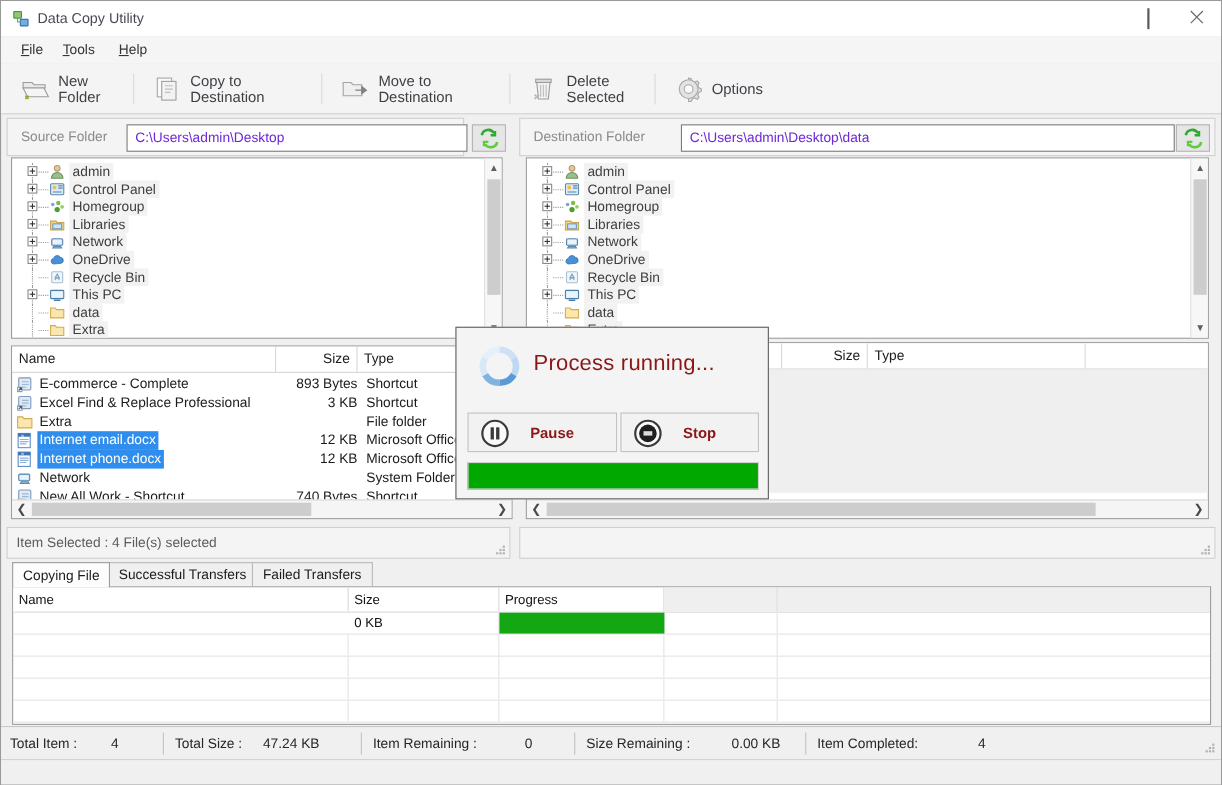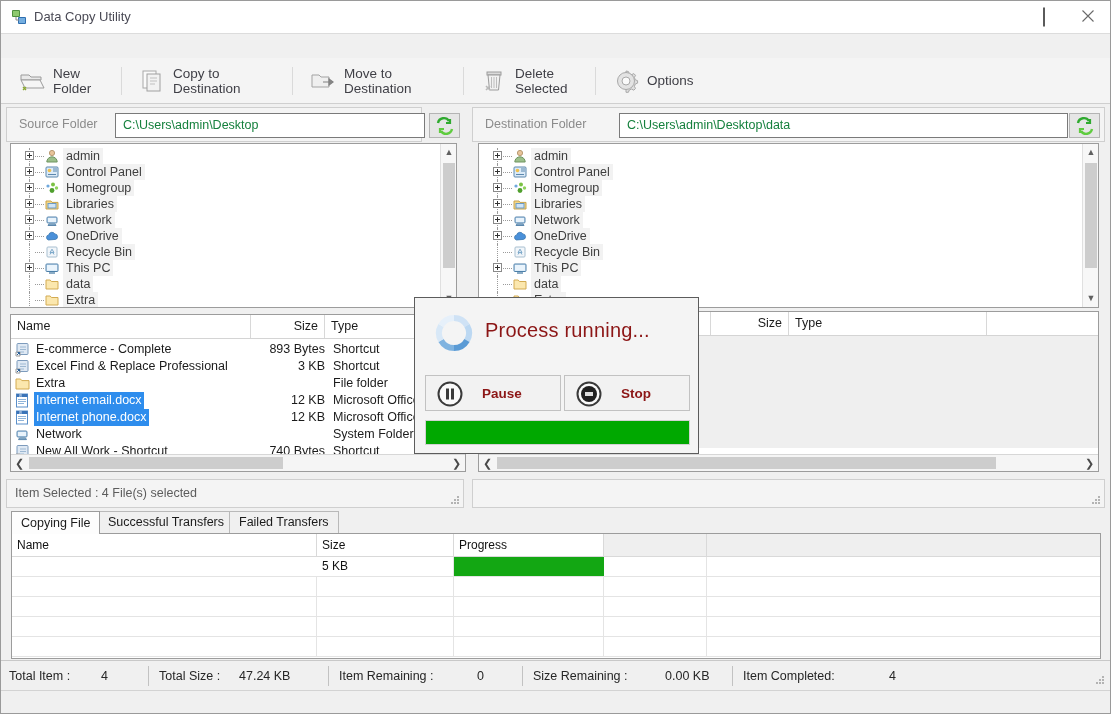--- a/index.html
+++ b/index.html
@@ -30,21 +30,21 @@
 
   
   .toolbar{position:absolute;left:0;top:57px;width:1109px;height:45px;background:#f4f4f4;border-bottom:1px solid #cfcfcf;}
   .tb-btn{position:absolute;top:0;height:45px;display:flex;align-items:center;gap:8px;padding:0 14px;box-sizing:border-box;cursor:default;color:#3f3f46;font-size:13.5px;}
   .tb-sep{position:absolute;top:9px;width:1px;height:28px;background:#dadada;}
   .tb-ico{width:26px;height:26px;flex:0 0 26px;position:relative;}
 
   
   .pathbar{position:absolute;height:35px;background:#f4f4f4;border:1px solid #cfcfcf;box-sizing:border-box;}
   .path-label{position:absolute;left:12px;top:9px;font-size:12.5px;color:#8b8b8b;}
-  .path-input{position:absolute;top:5px;height:25px;background:#fff;border:1px solid #7a7a7a;box-sizing:border-box;font-size:12.5px;color:#15803d;padding:4px 6px 0 7px;overflow:hidden;white-space:nowrap;}
+  .path-input{position:absolute;top:5px;height:25px;background:#fff;border:1px solid #7a7a7a;box-sizing:border-box;font-size:12.5px;color:#6d28d9;padding:4px 6px 0 7px;overflow:hidden;white-space:nowrap;}
   .refresh-btn{position:absolute;top:5px;width:31px;height:25px;background:#e6e6e6;border:1px solid #b4b4b4;box-sizing:border-box;cursor:default;}
 
   
   .treepanel{position:absolute;background:#fff;border:1px solid #9c9c9c;box-sizing:border-box;overflow:hidden;}
   .tree{position:absolute;left:0;top:4px;width:100%;}
   .tnode{position:relative;height:16px;line-height:16px;white-space:nowrap;padding-left:14px;font-size:12.5px;color:#3e3e3e;cursor:default;}
   .tnode .exp{position:absolute;left:14px;top:3px;width:9px;height:9px;border:1px solid #8a8a8a;background:#fff;box-sizing:border-box;}
   .tnode .exp:before{content:"";position:absolute;left:1px;top:3px;width:5px;height:1px;background:#333;}
   .tnode .exp:after{content:"";position:absolute;left:3px;top:1px;width:1px;height:5px;background:#333;}
   .tnode .dots{position:absolute;left:24px;top:8px;width:9px;height:1px;border-top:1px dotted #9a9a9a;}
@@ -135,20 +135,25 @@
     </div>
     <div class="wbtn" id="btn-close">
       <span class="g">
         <svg width="13" height="13" viewBox="0 0 13 13">
             <path d="M1 1 L12 12 M12 1 L1 12" stroke="#6a6a6a" stroke-width="1.1" fill="none"></path>
           </svg>
       </span>
     </div>
   </div>
 
+  <div class="menubar">
+    <div class="menu-item" style="left:10px"><u>F</u><span>ile</span></div>
+    <div class="menu-item" style="left:48px"><u>T</u><span>ools</span></div>
+    <div class="menu-item" style="left:99px"><u>H</u><span>elp</span></div>
+  </div>
 
   <div class="toolbar">
     <div class="tb-btn" style="left:4px;width:115px">
       <span class="tb-ico">
         <svg width="26" height="26" viewBox="0 0 26 26">
           <path d="M2 7 L10 7 L12 9 L22 9 L22 12 L2 12 Z" fill="#e9e9e9" stroke="#9b9b9b" stroke-width="1"></path>
           <path d="M2 12 L6 20 L25 20 L21 12 Z" fill="#f5f5f5" stroke="#9b9b9b" stroke-width="1"></path>
           <path d="M4 19 l3 3 M4 22 l3 -3" stroke="#8aa832" stroke-width="1.4"></path>
         </svg>
       </span>
@@ -585,21 +590,21 @@
   <div class="gridpanel" style="left:10px;top:532px;width:1090px;height:126px">
     <div class="ghead">
       <div class="ghcell" style="left:0;width:305px">Name</div>
       <div class="ghcell" style="left:305px;width:137px">Size</div>
       <div class="ghcell" style="left:442px;width:150px">Progress</div>
       <div class="ghcell filler" style="left:592px;width:103px"></div>
       <div class="ghcell filler" style="left:695px;width:393px;border-right:none"></div>
     </div>
     <div id="grid-rows">
         <div class="grow" style="top: 23px;">
-          <span class="gcell" style="left:305px;width:137px">5 KB</span>
+          <span class="gcell" style="left:305px;width:137px">0 KB</span>
           <span class="gcell" style="left:442px;width:150px">
             <span class="gprog" style="left:0;top:0;width:150px;height:19px;background:#13a713"></span>
           </span>
           <span class="gcell" style="left:592px;width:103px"></span>
           <span class="gcell" style="left:695px;width:393px;border-right:none"></span>
         </div>
         <div class="grow" style="top: 43px;">
           <span class="gcell" style="left:0px;width:305px"></span>
           <span class="gcell" style="left:305px;width:137px"></span>
           <span class="gcell" style="left:442px;width:150px"></span>

